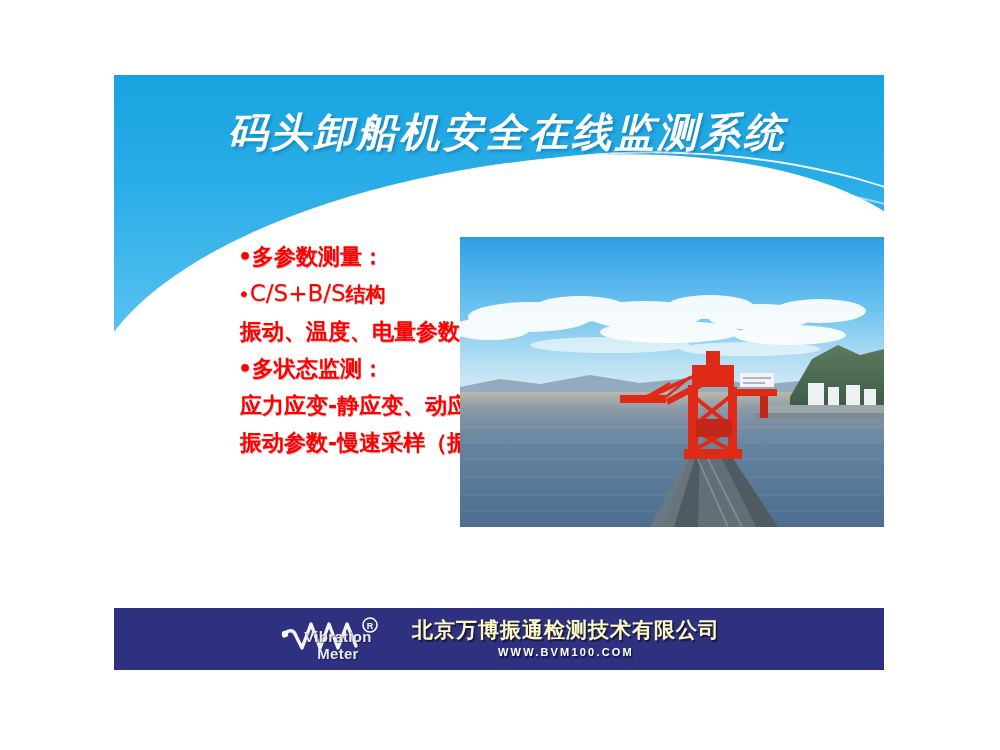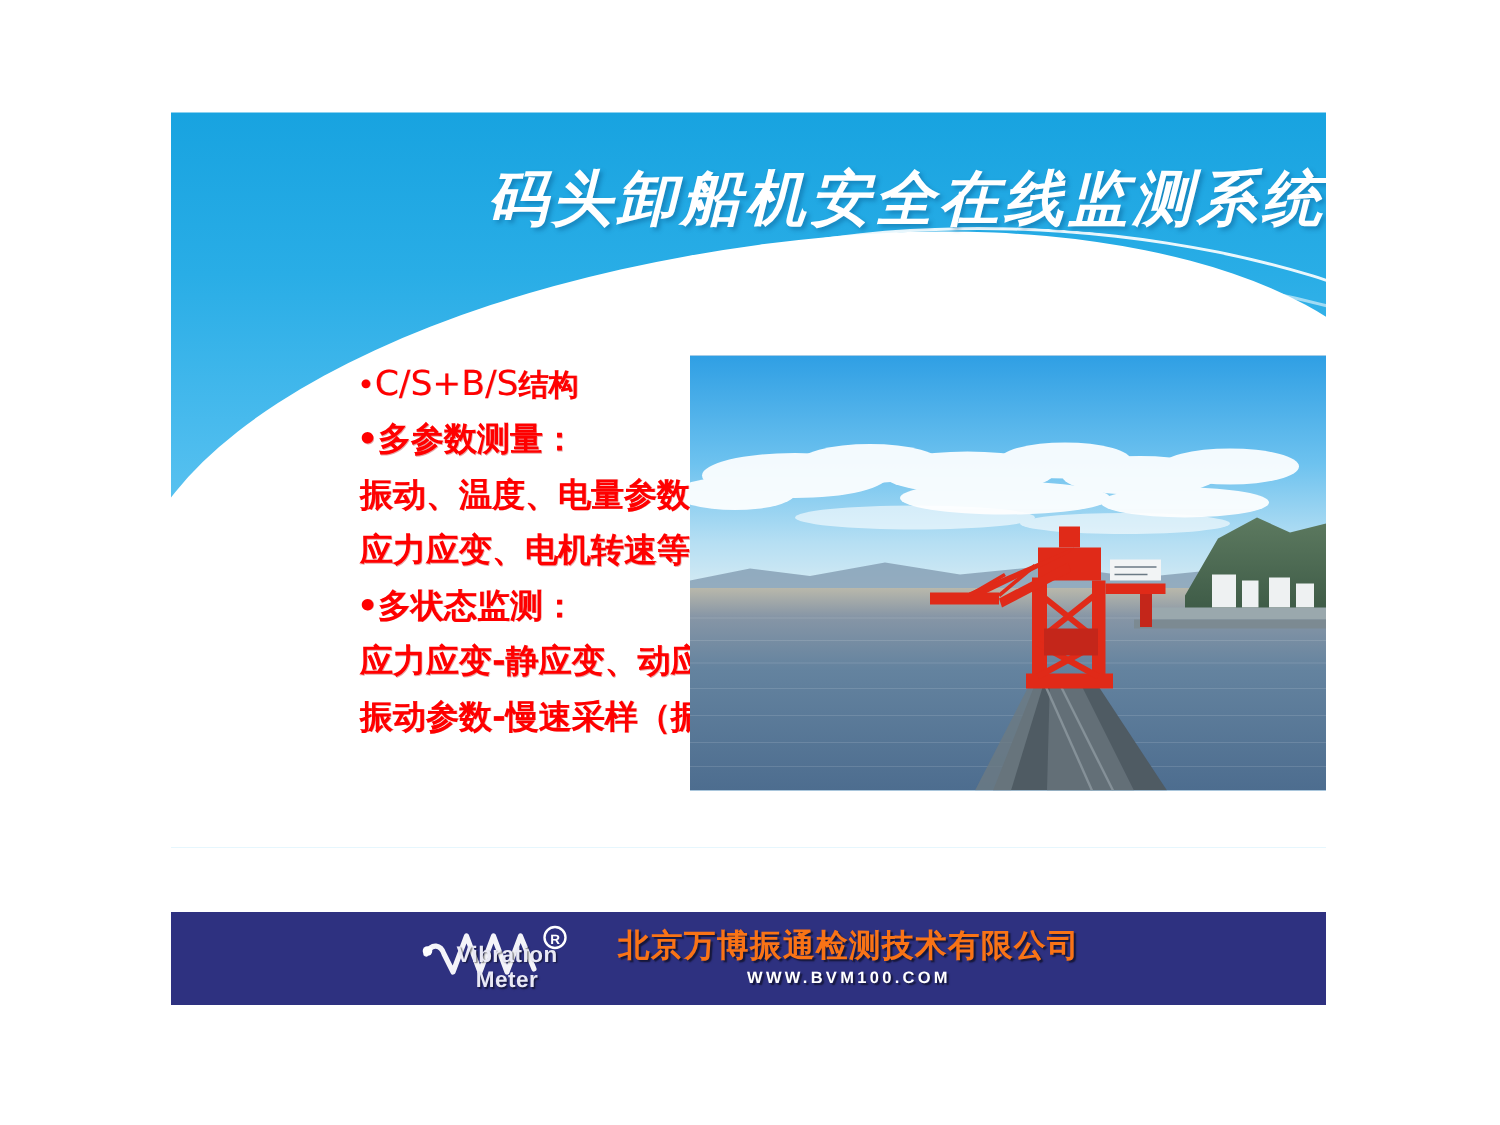--- a/index.html
+++ b/index.html
@@ -64,21 +64,21 @@
     background: rgba(255,255,255,0.22);
     border-radius: 50% 50% 0 0 / 70% 70% 0 0;
     transform: rotate(5deg);
   }
 
   
   #title {
     position: absolute;
     left: 0; top: 30px;
     width: 100%;
-    text-align: right;
+    text-align: center;
     color: #ffffff;
     font-family: Liberation Mono, monospace;
     font-size: 40px;
     font-weight: bold;
     font-style: italic;
     letter-spacing: 3px;
     text-shadow: 2px 2px 3px rgba(0,70,120,0.35);
     white-space: nowrap;
     z-index: 5;
     padding-left: 16px;
@@ -142,21 +142,21 @@
     text-align: center;
     color: #e9e9f5;
     font-family: "Liberation Sans", sans-serif;
     font-size: 15px;
     font-weight: bold;
     letter-spacing: 0.3px;
     text-shadow: 1px 1px 1px rgba(0,0,0,0.5);
   }
   #footer-texts { display: flex; flex-direction: column; align-items: center; }
   #company {
-    color: #f97316;
+    color: #fef9c3;
     font-family: "DejaVu Sans", "Liberation Sans", sans-serif;
     font-size: 21px;
     font-weight: bold;
     letter-spacing: 1px;
     line-height: 25px;
     text-shadow: 1.5px 1.5px 1px rgba(0,0,0,0.55);
     white-space: nowrap;
   }
   #website {
     color: #ffffff;
@@ -177,27 +177,26 @@
   <div id="panel">
     <div id="band"></div>
     <div class="arc" id="arc1"></div>
     <div class="arc" id="arc2"></div>
     <div id="swoosh"></div>
 
     <div id="title">码头卸船机安全在线监测系统</div>
 
     <div id="bullets">
 
+      <div class="line">•多参数测量：</div>
+
       <div class="line latin">
         <span class="bdot">•</span><span>C/S+B/S</span><span class="cjk">结构</span>
       </div>
-
-      <div class="line">•多参数测量：</div>
       <div class="line sub">振动、温度、电量参数、</div>
-      <div class="line sub">应力应变、电机转速等</div>
       <div class="line">•多状态监测：</div>
       <div class="line sub">应力应变-静应变、动应变。</div>
       <div class="line sub">振动参数-慢速采样（振值）</div>
     </div>
   </div>
 
   <div id="photo">
     <svg viewBox="0 0 424 290" preserveAspectRatio="none">
       <defs>
         <linearGradient id="skyG" x1="0" y1="0" x2="0" y2="1">

